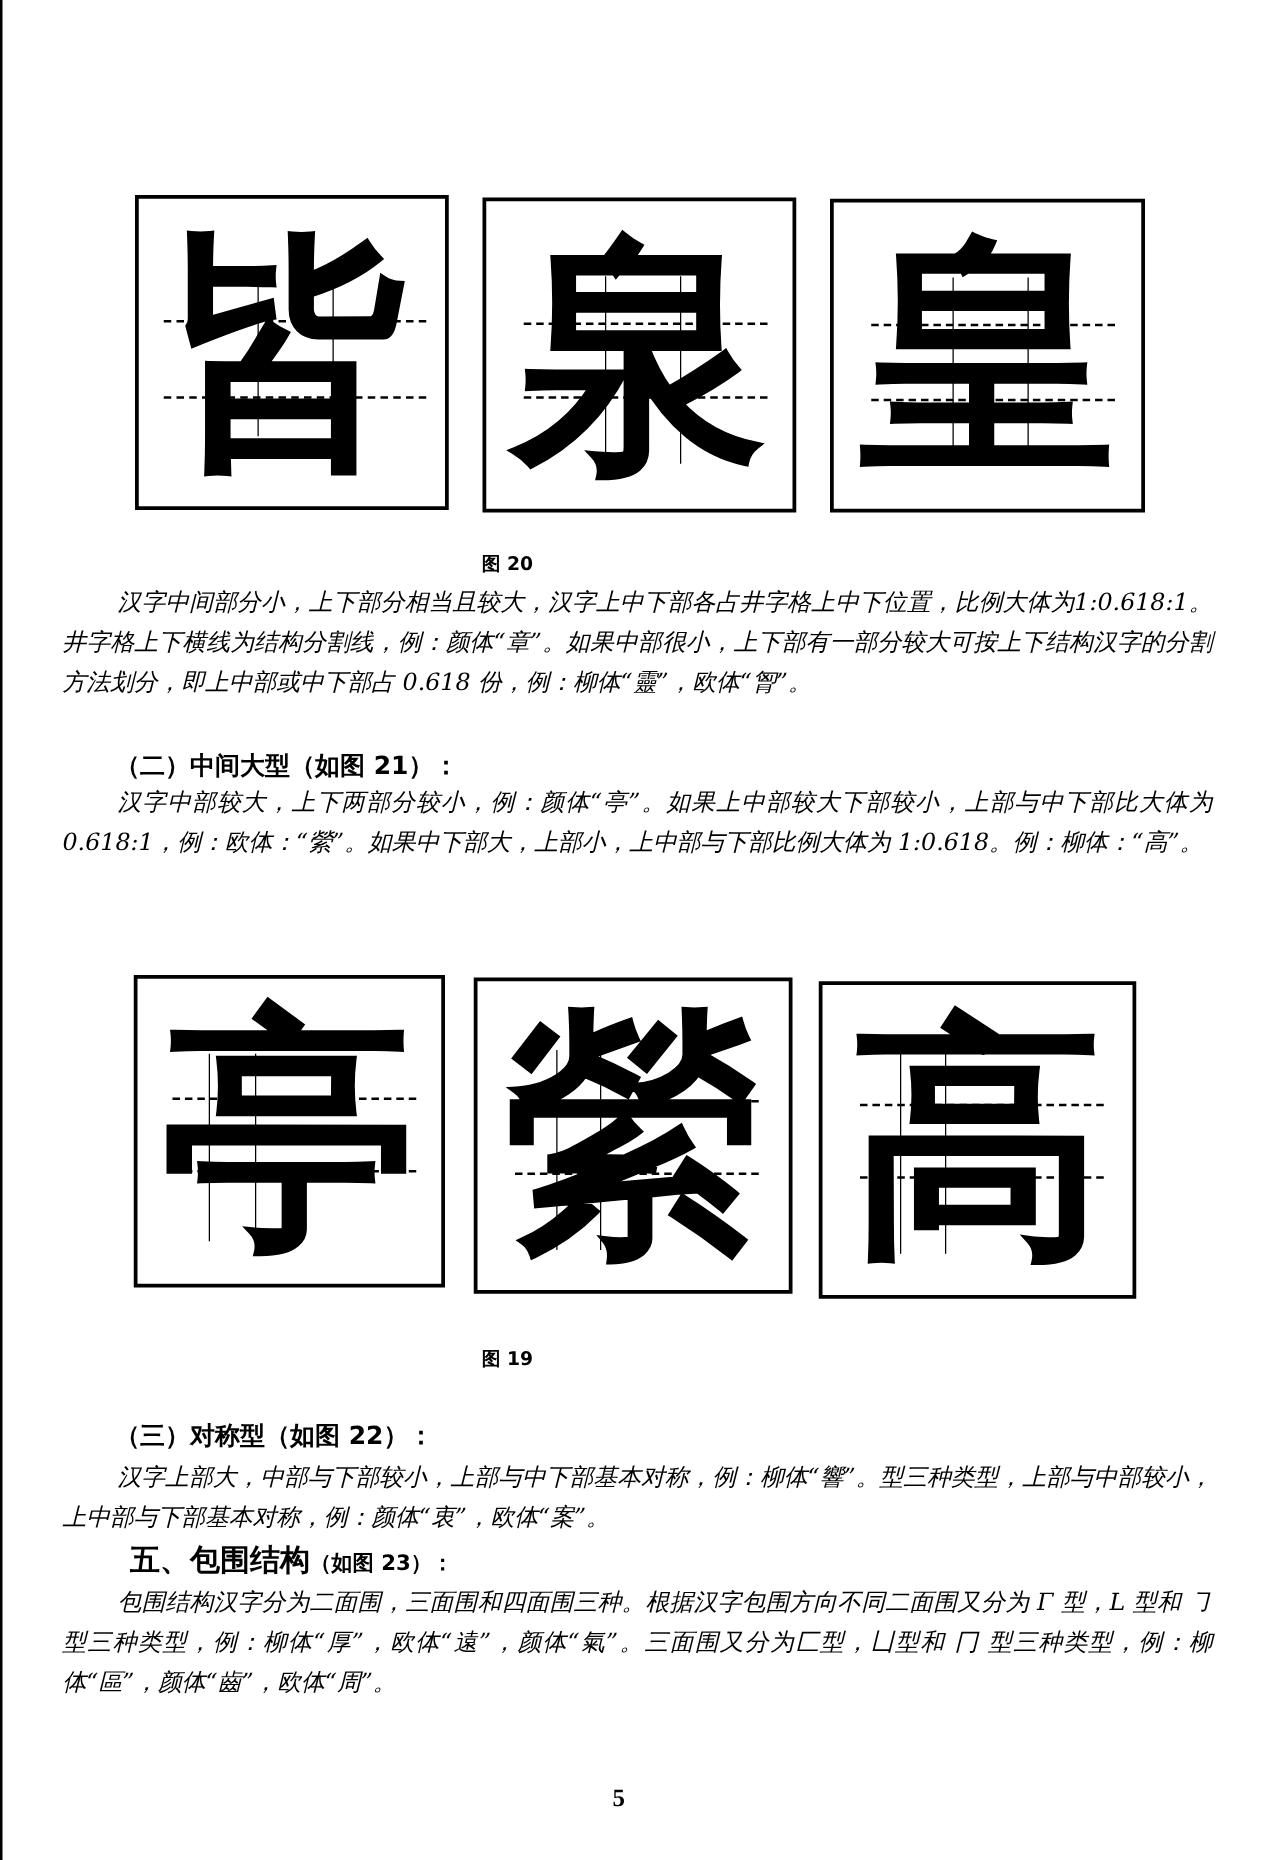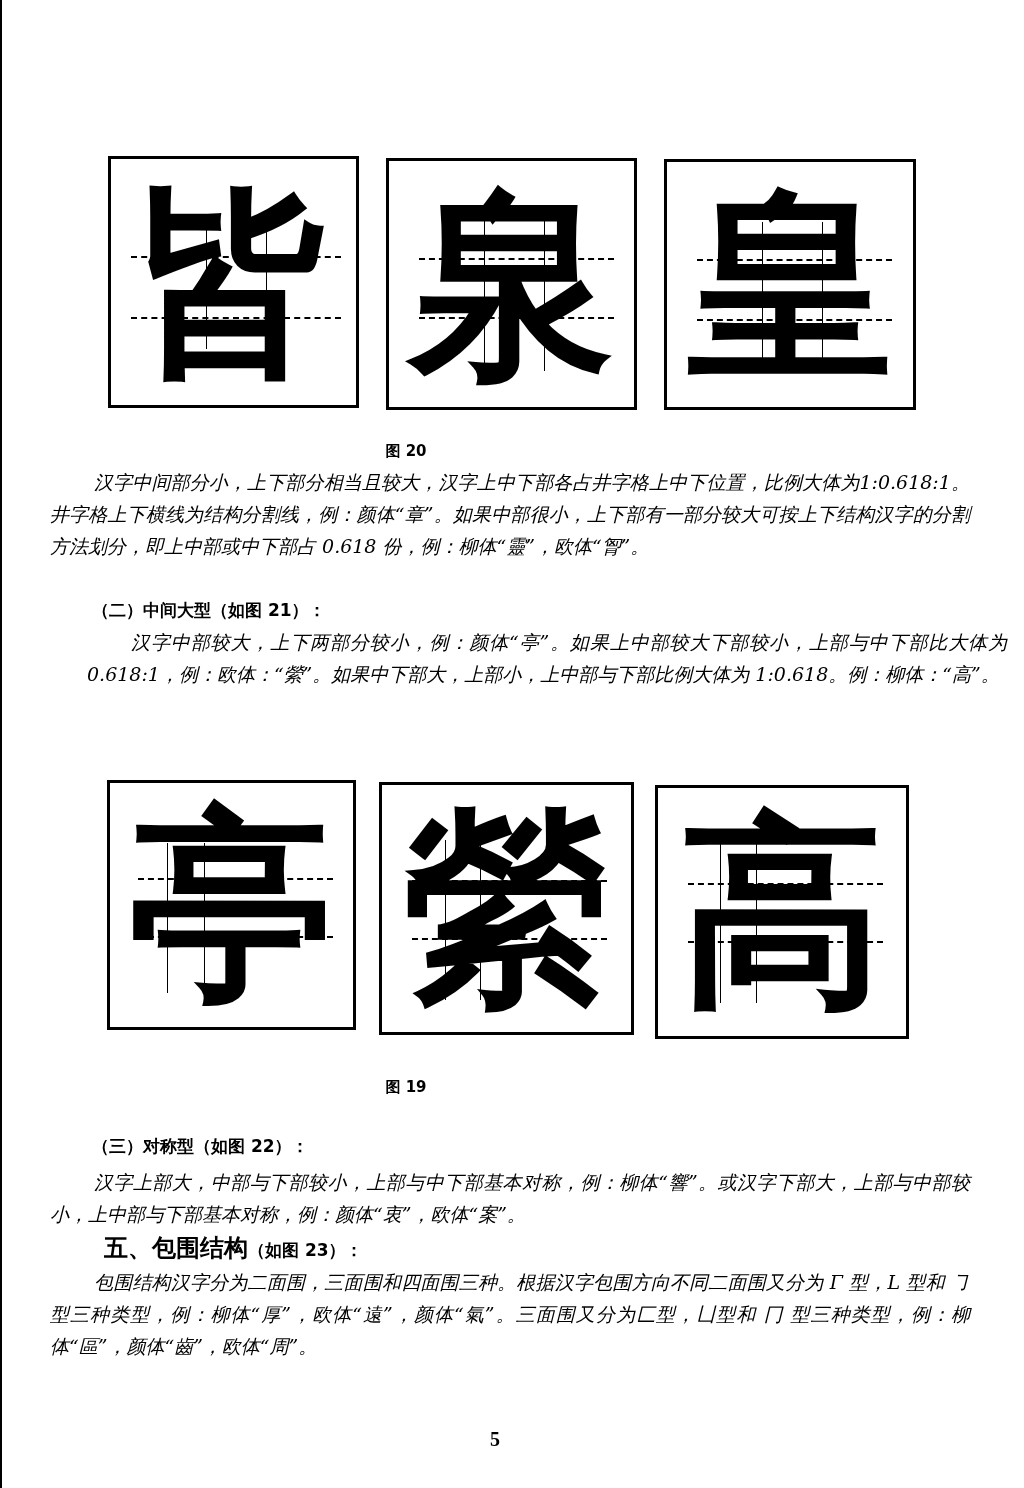--- a/index.html
+++ b/index.html
@@ -28,21 +28,21 @@
   }
 
   .para {
     position: absolute; left: 50px; width: 920px;
     font-size: 19px; line-height: 32px; text-align: justify;
     font-family: "DejaVu Serif", serif;
   }
   .para.indent { text-indent: 44px; font-style: italic; }
   .subhead {
     position: absolute; left: 92px;
-    font-family: "DejaVu Sans", sans-serif; font-weight: bold; font-size: 17px;
+    font-family: "DejaVu Sans", sans-serif; font-weight: bold; font-size: 20px;
   }
   .section-head {
     position: absolute; left: 104px;
     font-family: "DejaVu Sans", sans-serif; font-weight: bold; font-size: 24px;
   }
   .section-head .paren { font-size: 17px; }
 
   .watermark {
     position: absolute; left: 2px; top: 1494px;
     font-family: "DejaVu Serif", serif; font-size: 16px; color: #ec4899;
@@ -80,21 +80,21 @@
     <div class="guide-v" style="left:155px;top:60px;height:150px;"></div>
     <div class="glyph">皇</div>
   </div>
 </div>
 
 <div class="caption" style="top:442px;">图 20</div>
 
 <div class="para indent" style="top:466px;">汉字中间部分小，上下部分相当且较大，汉字上中下部各占井字格上中下位置，比例大体为1:0.618:1。井字格上下横线为结构分割线，例：颜体“章”。如果中部很小，上下部有一部分较大可按上下结构汉字的分割方法划分，即上中部或中下部占 0.618 份，例：柳体“靈”，欧体“胷”。</div>
 
 <div class="subhead" style="top:599px;">（二）中间大型（如图 21）：</div>
-<div class="para indent" style="top:626px;margin-left:37px;">汉字中部较大，上下两部分较小，例：颜体“亭”。如果上中部较大下部较小，上部与中下部比大体为 0.618:1，例：欧体：“縈”。如果中下部大，上部小，上中部与下部比例大体为 1:0.618。例：柳体：“高”。</div>
+<div class="para indent" style="top:626px;">汉字中部较大，上下两部分较小，例：颜体“亭”。如果上中部较大下部较小，上部与中下部比大体为 0.618:1，例：欧体：“縈”。如果中下部大，上部小，上中部与下部比例大体为 1:0.618。例：柳体：“高”。</div>
 
 <div>
   <div class="char-box" style="left:107px;top:780px;width:249px;height:250px;">
     <div class="guide-h" style="left:28px;width:195px;top:95px;"></div>
     <div class="guide-h" style="left:28px;width:195px;top:153px;"></div>
     <div class="guide-v" style="left:57px;top:60px;height:150px;"></div>
     <div class="guide-v" style="left:94px;top:60px;height:150px;"></div>
     <div class="glyph">亭</div>
   </div>
   <div class="char-box" style="left:379px;top:782px;width:255px;height:253px;">
@@ -109,21 +109,21 @@
     <div class="guide-h" style="left:30px;width:195px;top:153px;"></div>
     <div class="guide-v" style="left:62px;top:55px;height:160px;"></div>
     <div class="guide-v" style="left:98px;top:55px;height:160px;"></div>
     <div class="glyph">高</div>
   </div>
 </div>
 
 <div class="caption" style="top:1078px;">图 19</div>
 
 <div class="subhead" style="top:1135px;">（三）对称型（如图 22）：</div>
-<div class="para indent" style="top:1166px;">汉字上部大，中部与下部较小，上部与中下部基本对称，例：柳体“響”。或汉字下部大，上部与中部较小，上中部与下部基本对称，例：颜体“衷”，欧体“案”。</div>
+<div class="para indent" style="top:1166px;">汉字上部大，中部与下部较小，上部与中下部基本对称，例：柳体“響”。型三种类型，上部与中部较小，上中部与下部基本对称，例：颜体“衷”，欧体“案”。</div>
 
 <div class="section-head" style="top:1232px;">
   <span>五、包围结构</span><span class="paren">（如图 23）：</span>
 </div>
 <div class="para indent" style="top:1266px;">包围结构汉字分为二面围，三面围和四面围三种。根据汉字包围方向不同二面围又分为 Γ 型，L 型和 ㇆ 型三种类型，例：柳体“厚”，欧体“遠”，颜体“氣”。三面围又分为匚型，凵型和 冂 型三种类型，例：柳体“區”，颜体“齒”，欧体“周”。</div>
 
 <div class="watermark">
   <span>书法欣赏</span><span class="url">www.yac8.com</span>
 </div>
 <div class="page-number">5</div>

